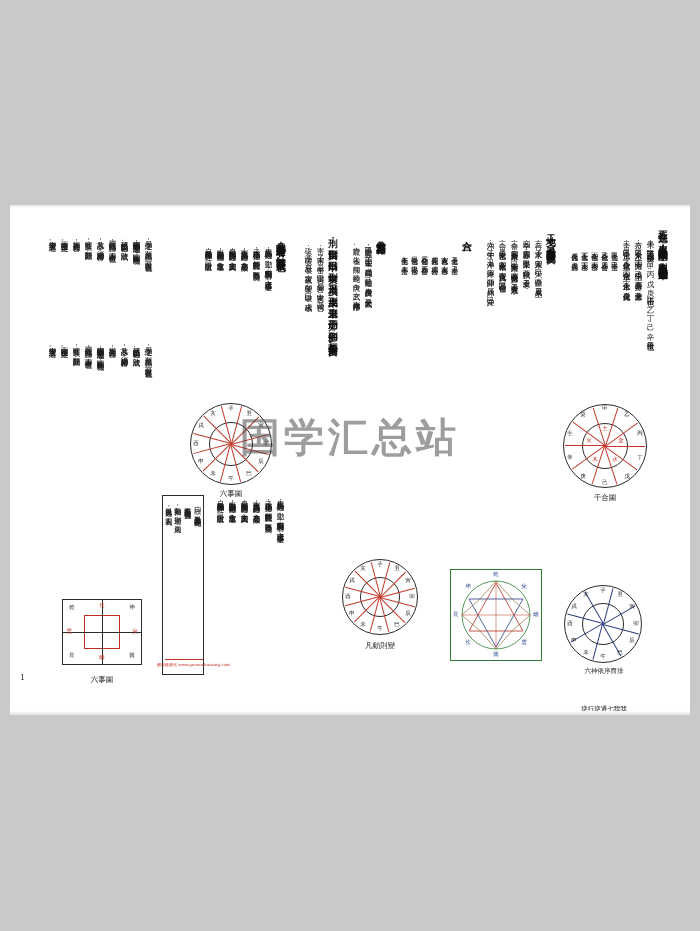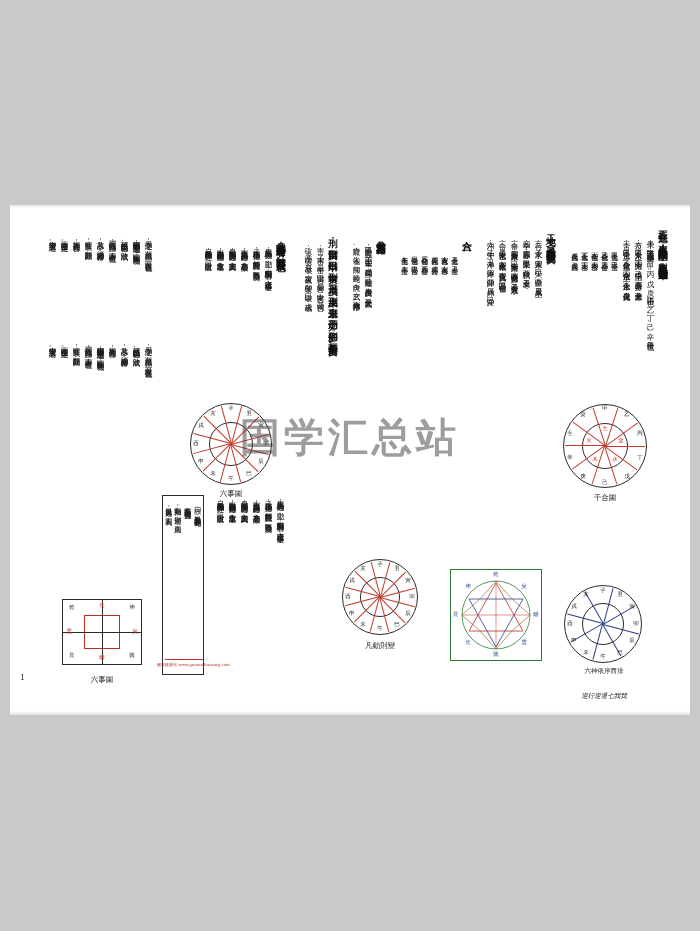--- a/index.html
+++ b/index.html
@@ -380,21 +380,21 @@
       <div class="lbl blk" style="left:70px; top:58px;">辰</div>
       <div class="lbl blk" style="left:58px; top:70px;">巳</div>
       <div class="lbl blk" style="left:41px; top:74px;">午</div>
       <div class="lbl blk" style="left:24px; top:70px;">未</div>
       <div class="lbl blk" style="left:12px; top:58px;">申</div>
       <div class="lbl blk" style="left:8px; top:41px;">酉</div>
       <div class="lbl blk" style="left:12px; top:24px;">戌</div>
       <div class="lbl blk" style="left:24px; top:12px;">亥</div>
     </div>
     <div class="caption" style="left:548px; top:462px; width:92px; font-size:6.5px;">六神依序而排</div>
-    <div class="caption" style="left:548px; top:487px; width:92px; font-size:6.5px;font-style:italic;">逆行逆遷七我我</div>
+    <div class="caption" style="left:548px; top:500px; width:92px; font-size:6.5px;">逆行逆遷七我我</div>
 
     <div class="diagram" style="left:436px; top:360px; width:100px; height:100px;">
       <div class="sq" style="left:4px; top:4px; width:92px; height:92px; border-color:#2e7d32;"></div>
       <svg width="100" height="100" style="position:absolute; left:0; top:0;">
         <circle cx="50" cy="50" r="34" fill="none" stroke="#2e7d32" stroke-width="0.8"></circle>
         <polygon points="50,18 77,66 23,66" fill="none" stroke="#bc2f22" stroke-width="0.8"></polygon>
         <polygon points="50,82 23,34 77,34" fill="none" stroke="#26408b" stroke-width="0.8"></polygon>
         <polygon points="50,16 66,34 84,50 66,66 50,84 34,66 16,50 34,34" fill="none" stroke="#7a5a1e" stroke-width="0.6"></polygon>
         <line x1="50" y1="16" x2="50" y2="84" stroke="#bc2f22" stroke-width="0.5"></line>
         <line x1="16" y1="50" x2="84" y2="50" stroke="#bc2f22" stroke-width="0.5"></line>

